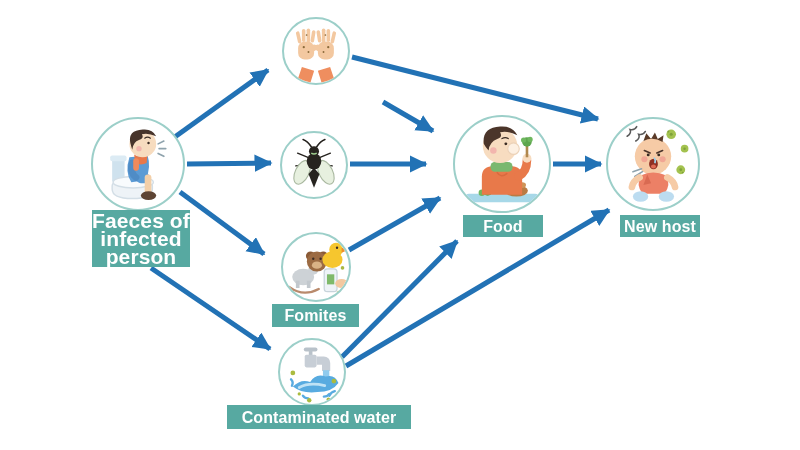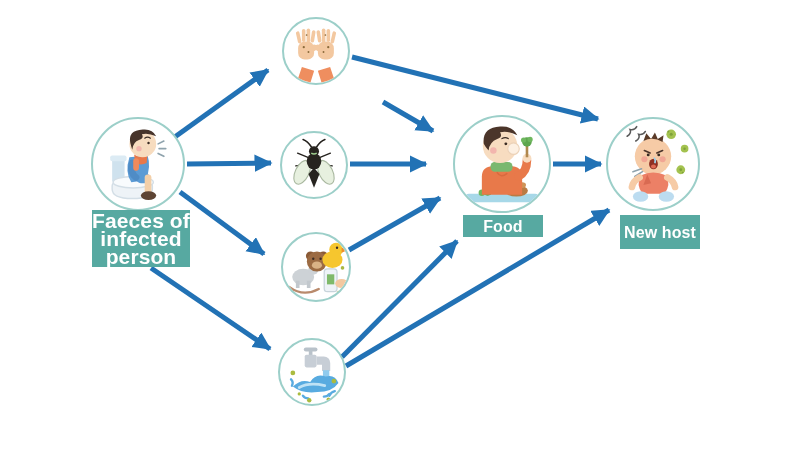--- a/index.html
+++ b/index.html
@@ -118,38 +118,40 @@
       <ellipse cx="53" cy="27" rx="11" ry="9" fill="#f6c62e"></ellipse>
       <path d="M63 14 l8 2 l-8 3.5 z" fill="#ee8d2a"></path>
       <circle cx="58" cy="14" r="1.3" fill="#3a2c24"></circle>
       <rect x="44" y="37" width="14" height="25" rx="3.5" fill="#eef3f7" stroke="#c8d4db" stroke-width="1.4"></rect>
       <rect x="47" y="43" width="8" height="11" fill="#7fba6a"></rect>
       <ellipse cx="63" cy="53" rx="7" ry="5" fill="#f3c8a0"></ellipse>
       <circle cx="64" cy="36" r="2" fill="#a9b842"></circle>
       <circle cx="60" cy="63" r="2" fill="#a9b842"></circle>
     </svg>
   </div>
+  <div class="node-label lbl-md" style="left:272px;top:304px;width:87px;height:23px;">Fomites</div>
 
   <div class="node-circle" style="left:278px;top:338px;width:68px;height:68px;border-width:2px;">
     <svg class="icon-svg" width="62" height="62" viewBox="0 0 68 68">
       <rect x="25" y="7" width="15" height="4.5" rx="2.2" fill="#b9c2ca"></rect>
       <rect x="30.5" y="11" width="4" height="5" fill="#b9c2ca"></rect>
       <rect x="26" y="15" width="13" height="14" rx="2" fill="#c7ced6"></rect>
       <path d="M39 17 h8 a7 7 0 0 1 7 7 v9 h-9 v-7 h-6 z" fill="#c7ced6"></path>
       <rect x="46" y="32" width="7" height="10" fill="#8fcbee"></rect>
       <path d="M13 50 q9 -9 19 -5 q6 -10 17 -6 q10 -3 14 7 q-7 10 -23 10 q-17 2 -27 -6 z" fill="#58abe0"></path>
       <path d="M20 51 q11 -6 28 -2" stroke="#bfe2f5" stroke-width="3" fill="none" stroke-linecap="round"></path>
       <path d="M11 42 q3 3 1 7 M59 55 q-4 1 -6 5 M24 60 q2 3 6 3 M47 61 q4 0 6 -3" stroke="#58abe0" stroke-width="2.6" fill="none" stroke-linecap="round"></path>
       <circle cx="13" cy="35" r="2.6" fill="#aabb3f"></circle>
       <circle cx="58" cy="44" r="2.6" fill="#aabb3f"></circle>
       <circle cx="31" cy="65" r="2.4" fill="#aabb3f"></circle>
       <circle cx="52" cy="64" r="2" fill="#aabb3f"></circle>
       <circle cx="20" cy="58" r="1.8" fill="#aabb3f"></circle>
     </svg>
   </div>
+  <div class="node-label lbl-md" style="left:227px;top:405px;width:184px;height:24px;">Contaminated water</div>
 
   <div class="node-circle" style="left:453px;top:115px;width:98px;height:98px;">
     <svg class="icon-svg" width="94" height="94" viewBox="0 0 98 98">
       <rect x="10" y="80" width="78" height="9" rx="4.5" fill="#a7d8e8"></rect>
       <ellipse cx="64" cy="77" rx="12" ry="6" fill="#b97b44"></ellipse>
       <ellipse cx="70" cy="71" rx="4" ry="3" fill="#cf9357"></ellipse>
       <circle cx="34" cy="77" r="5" fill="#5ea64f"></circle>
       <circle cx="28" cy="79" r="3.4" fill="#6fb75f"></circle>
       <path d="M28 62 q0 -11 13 -11 h16 q13 0 13 11 v19 h-42 z" fill="#e8794a"></path>
       <path d="M66 62 q9 -5 9 -17" stroke="#e8794a" stroke-width="9" fill="none" stroke-linecap="round"></path>
@@ -197,15 +199,15 @@
       <path d="M48.5 41 q1.6 2 0.6 4.4" stroke="#9fcfe8" stroke-width="2" fill="none" stroke-linecap="round"></path>
       <path d="M35 52 l-9 3 M36 55 l-8 5" stroke="#8fa3ad" stroke-width="1.7" stroke-linecap="round"></path>
       <path d="M34 59 q13 -6 27 0 q5 10 -2 19 h-23 q-7 -9 -2 -19 z" fill="#ec8066"></path>
       <path d="M41 58 l4 9 l-8 2 z" fill="#d96a52"></path>
       <path d="M33 61 q-7 4 -8 10" stroke="#f6cba6" stroke-width="7" fill="none" stroke-linecap="round"></path>
       <path d="M62 61 q7 4 8 10" stroke="#f6cba6" stroke-width="7" fill="none" stroke-linecap="round"></path>
       <ellipse cx="34" cy="81" rx="8" ry="5.5" fill="#bcdcf0"></ellipse>
       <ellipse cx="61" cy="81" rx="8" ry="5.5" fill="#bcdcf0"></ellipse>
     </svg>
   </div>
-  <div class="node-label lbl-md" style="left:620px;top:215px;width:80px;height:34px;">New host</div>
+  <div class="node-label lbl-md" style="left:620px;top:215px;width:80px;height:22px;">New host</div>
 
 </div>
 
 </body></html>

